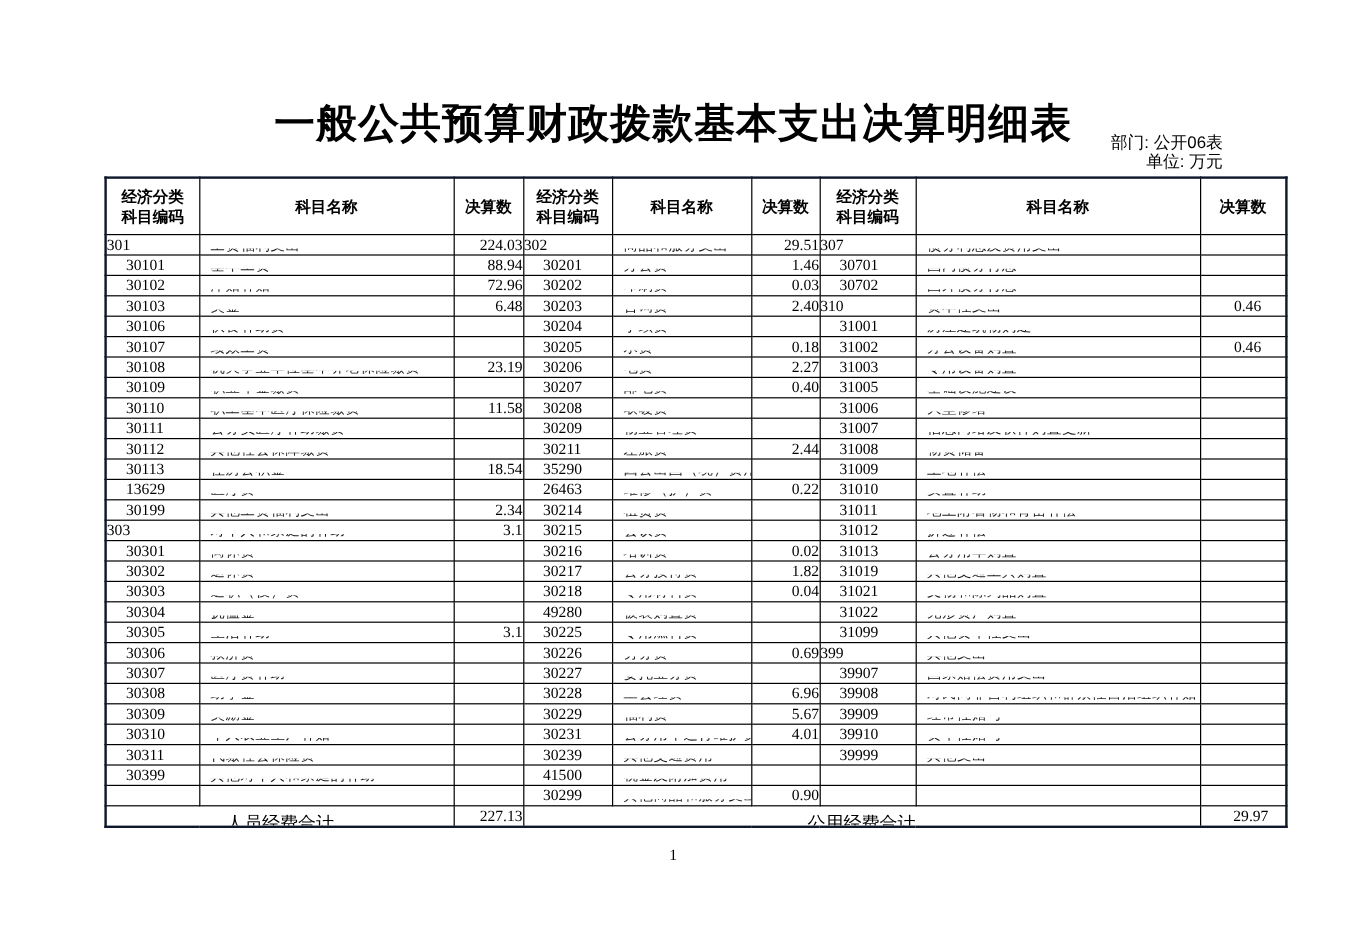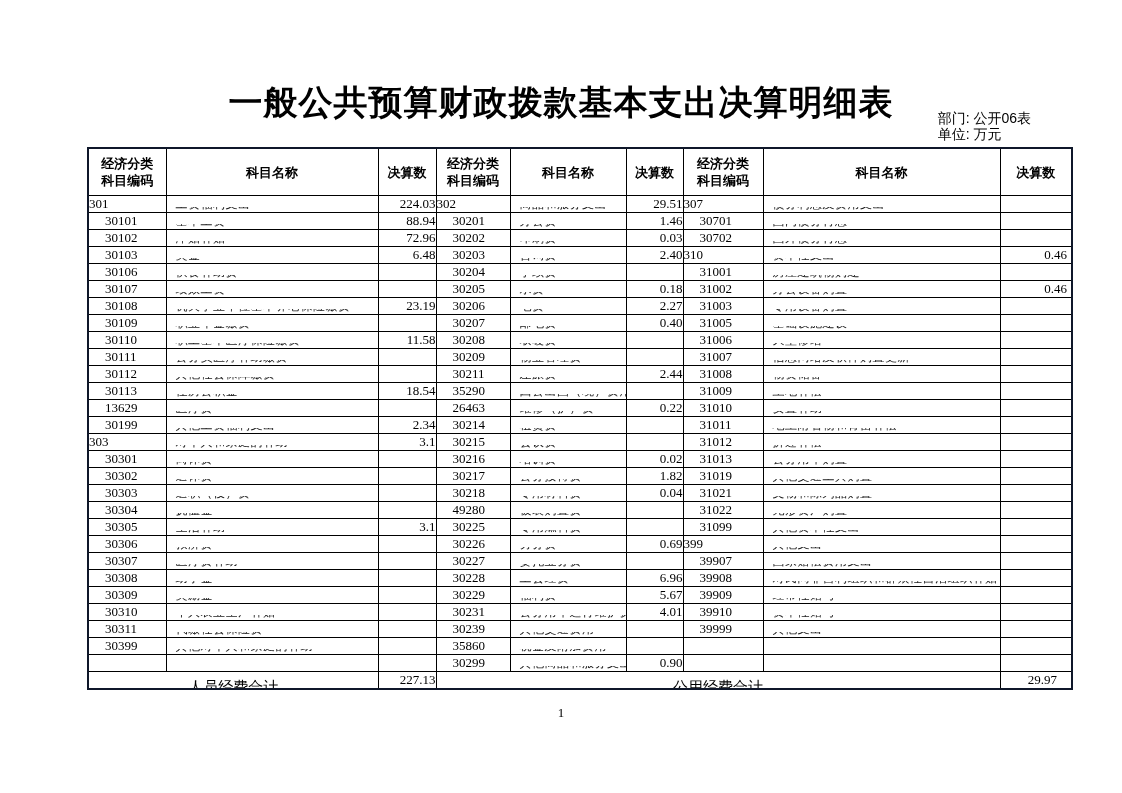--- a/index.html
+++ b/index.html
@@ -6,21 +6,21 @@
   body{
     width:1122px;height:793px;background:#ffffff;position:relative;
     font-family:"Liberation Sans","DejaVu Sans",sans-serif;color:#000;
     overflow:hidden;
   }
   .doc-title{
     position:absolute;top:80px;left:0;width:100%;text-align:center;
     font-size:34px;font-weight:bold;letter-spacing:1px;
   }
   .meta-block{
-    position:absolute;top:110px;right:91px;
+    position:absolute;top:110px;right:103px;text-align:right;
     font-size:14px;line-height:16px;
   }
   table.fin{
     position:absolute;left:87px;top:147px;width:984px;
     border-collapse:collapse;table-layout:fixed;
     border:2px solid #0f172a;
   }
   table.fin th,table.fin td{
     border:1px solid #000;padding:0;overflow:hidden;
   }
@@ -39,21 +39,21 @@
   .name-clip{
     height:4px;overflow:hidden;display:flex;align-items:flex-end;
     padding-left:9px;margin-bottom:1px;
   }
   .name-clip span{
     font-size:12px;line-height:13px;white-space:nowrap;color:#1a1a1a;
     letter-spacing:0.5px;
     font-family:"Liberation Sans","DejaVu Sans",sans-serif;
   }
   td.val-cell{text-align:right;padding-right:3px;}
-  td.val-cell.wide-pad{padding-right:4px;}
+  td.val-cell.wide-pad{padding-right:20px;}
   tfoot td{
     height:14px;border-top:2px solid #000;
     font-family:"Liberation Serif","DejaVu Serif",serif;font-size:13px;
   }
   td.footer-label-cell{vertical-align:bottom;}
   .footer-clip{
     height:9px;overflow:hidden;text-align:center;
   }
   .footer-clip span{
     font-size:15px;line-height:16px;white-space:nowrap;
@@ -710,21 +710,21 @@
         <td class="val-cell wide-pad"></td>
       </tr>
       <tr>
         <td class="code-cell sub">30399</td>
         <td class="name-cell">
           <div class="name-clip">
             <span>其他对个人和家庭的补助</span>
           </div>
         </td>
         <td class="val-cell"></td>
-        <td class="code-cell sub">35860</td>
+        <td class="code-cell sub">41500</td>
         <td class="name-cell">
           <div class="name-clip">
             <span>税金及附加费用</span>
           </div>
         </td>
         <td class="val-cell"></td>
         <td class="code-cell"></td>
         <td class="name-cell">
           <div class="name-clip">
             <span></span>

